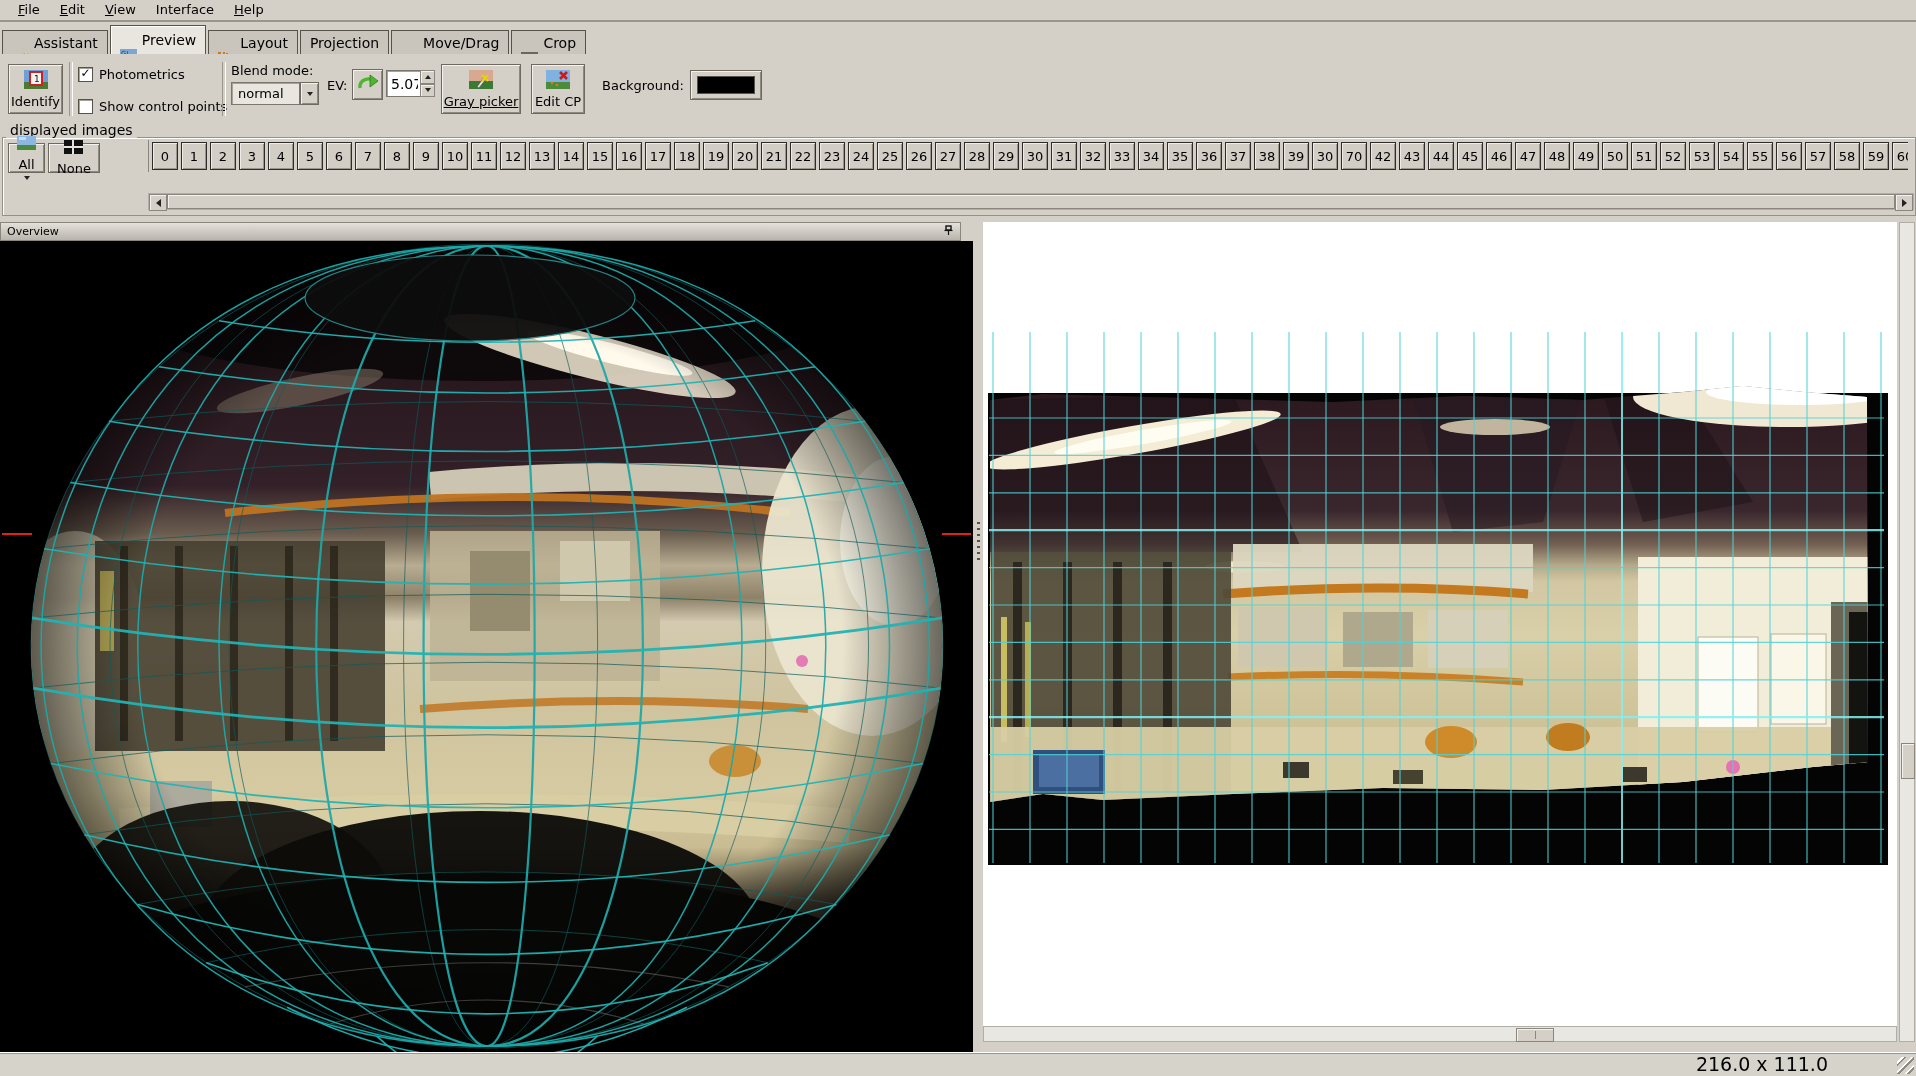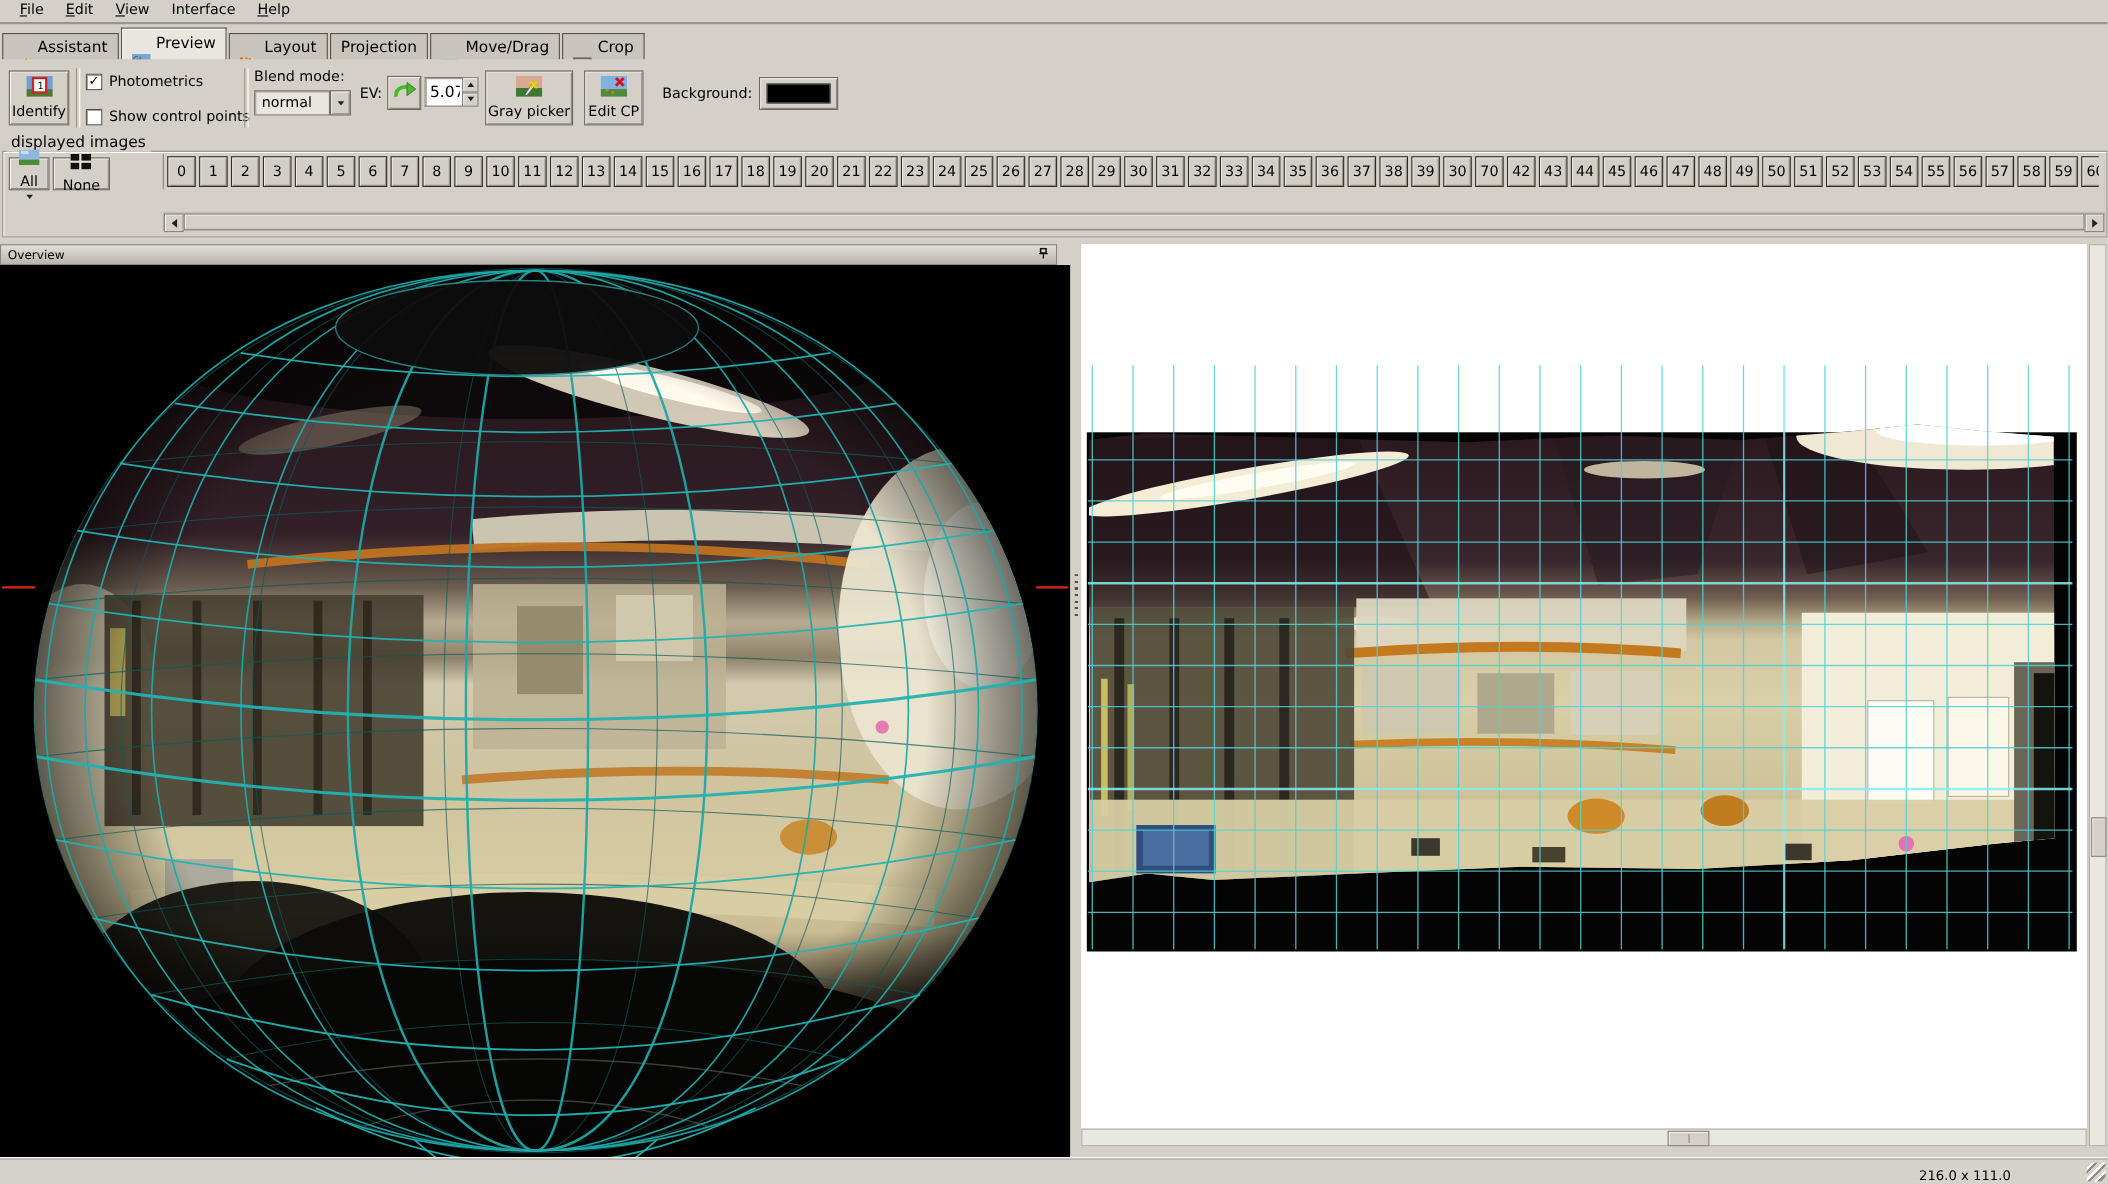--- a/index.html
+++ b/index.html
@@ -62,22 +62,22 @@
   .right-panel{left:983px;top:6px;width:914px;height:804px;background:#fff;}
   .v-scroll{left:1899px;top:6px;width:16px;height:820px;background:#e9e7e1;border:1px solid #b2aea6;box-sizing:border-box;}
   .v-thumb{position:absolute;left:1px;top:520px;width:12px;height:34px;background:#d4d0c8;border:1px solid #8a867e;
            box-shadow:inset 1px 1px 0 #f4f2ee;}
   .h-scroll{left:983px;top:810px;width:914px;height:16px;background:#e9e7e1;border:1px solid #b2aea6;box-sizing:border-box;}
   .h-thumb{position:absolute;left:532px;top:1px;width:36px;height:12px;background:#d4d0c8;border:1px solid #8a867e;
            box-shadow:inset 1px 1px 0 #f4f2ee;display:flex;align-items:center;justify-content:center;}
   .h-thumb::after{content:"";width:1px;height:8px;background:#8a867e;}
   
   .statusbar{left:0;top:1052px;width:1916px;height:24px;background:#d6d3ca;border-top:1px solid #fff;
-             box-shadow:inset 0 1px 0 #9a968e;display:flex;align-items:flex-end;justify-content:flex-end;
-             padding-right:88px;font-size:12px;box-sizing:border-box;}
+             box-shadow:inset 0 1px 0 #9a968e;display:flex;align-items:flex-start;justify-content:flex-end;
+             padding-right:88px;font-size:19px;box-sizing:border-box;}
   .grip{position:absolute;right:2px;bottom:2px;width:17px;height:17px;
         background:repeating-linear-gradient(135deg,transparent 0 3px,#fff 3px 5px,#908c84 5px 7px);}
 </style>
 </head>
 <body>
 
 <div class="abs menubar">
   <span class="menu-item"><u>F</u>ile</span>
   <span class="menu-item"><u>E</u>dit</span>
   <span class="menu-item"><u>V</u>iew</span>
@@ -180,21 +180,21 @@
     <div style="display:flex;flex-direction:column;">
       <div class="spin-btn">
           <span class="tri-up"></span>
         </div>
       <div class="spin-btn">
           <span class="tri-down"></span>
         </div>
     </div>
   </div>
 
-  <div class="abs btn3d" style="left:441px;top:10px;width:80px;height:50px;">
+  <div class="abs btn3d" style="left:441px;top:10px;width:80px;height:50px;text-decoration:underline;">
     <span>
       <svg width="24" height="19">
           <rect x="0" y="0" width="24" height="11" fill="#d8a890"></rect>
       <rect x="0" y="11" width="24" height="8" fill="#3c7a33"></rect>
       <polygon points="8,17 15,7 17,9 10,18" fill="#e8e6e0" stroke="#555" stroke-width="0.7"></polygon>
       <path d="M13,5 l6,6 M19,5 l-6,6" stroke="#e8d400" stroke-width="2"></path>
         </svg></span>
     <span class="small-label">Gray picker</span>
   </div>
   <div class="abs btn3d" style="left:531px;top:10px;width:54px;height:50px;">

